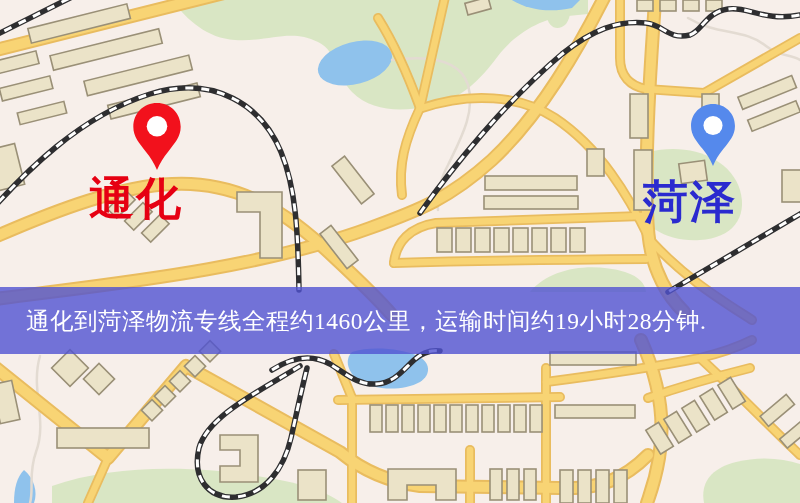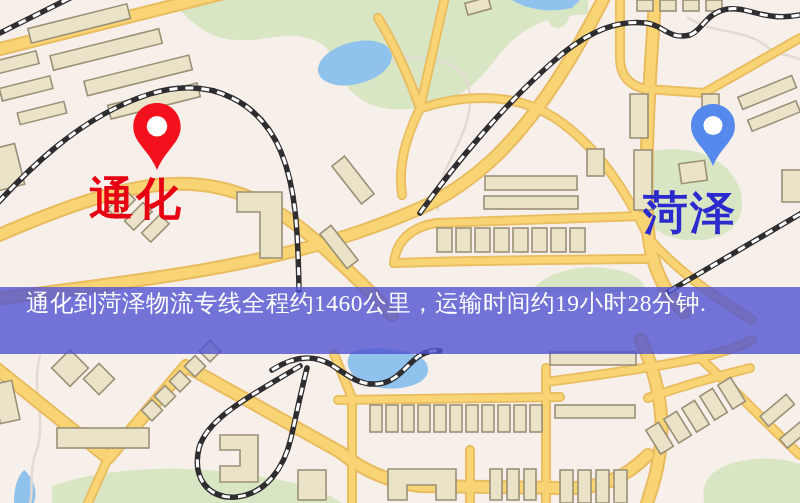--- a/index.html
+++ b/index.html
@@ -24,23 +24,23 @@
   .rl2{fill:none;stroke:#ffffff;stroke-width:3;stroke-dasharray:8 8;}
   .bld{fill:var(--building-fill);stroke:var(--building-stroke);stroke-width:1.6;}
   .marker{position:absolute;display:flex;flex-direction:column;align-items:flex-end;z-index:3;}
   #m-origin{left:147px;top:102px;transform:translateX(-50%);}
   #m-dest{left:690px;top:103px;transform:translateX(-50%);}
   .pin-origin{fill:var(--origin-pin);}
   .pin-dest{fill:var(--dest-pin);}
   .pin-hole{fill:#ffffff;}
   .city-label{font-size:45px;font-weight:700;line-height:1;letter-spacing:2px;white-space:nowrap;}
   #m-origin .city-label{color:var(--origin-label);margin-top:6px;margin-left:-22px;}
-  #m-dest .city-label{color:var(--dest-label);margin-top:24px;}
+  #m-dest .city-label{color:var(--dest-label);margin-top:13px;}
   .banner{position:absolute;left:0;top:287px;width:800px;height:67px;background:var(--banner-bg);
-    display:flex;align-items:flex-start;padding-left:26px;z-index:2;}
+    display:flex;align-items:center;padding-left:26px;z-index:2;}
   .banner-text{color:var(--banner-text);font-size:23.5px;letter-spacing:0.5px;white-space:nowrap;}
 </style>
 </head>
 <body>
 
 <div class="screen">
 
   <svg class="map-svg" width="800" height="503" viewBox="0 0 800 503">
     <defs>
       <path id="rdA" d="M-12,52 L252,-14"></path>

